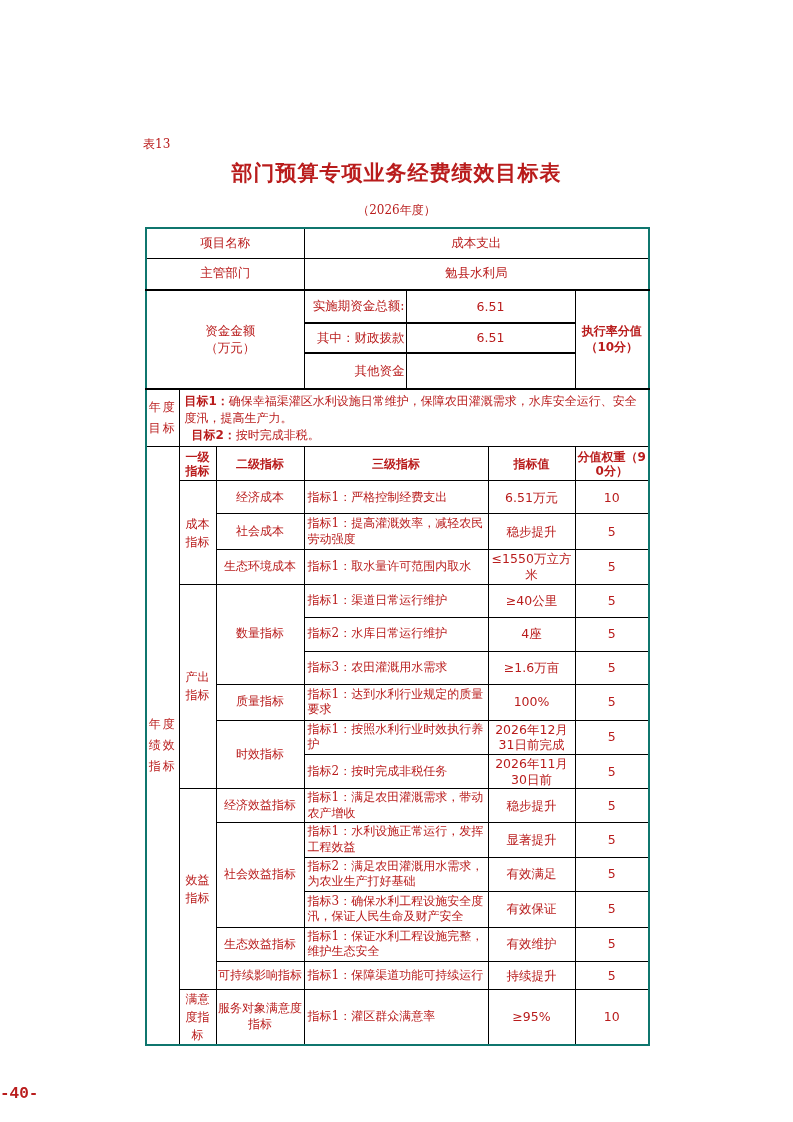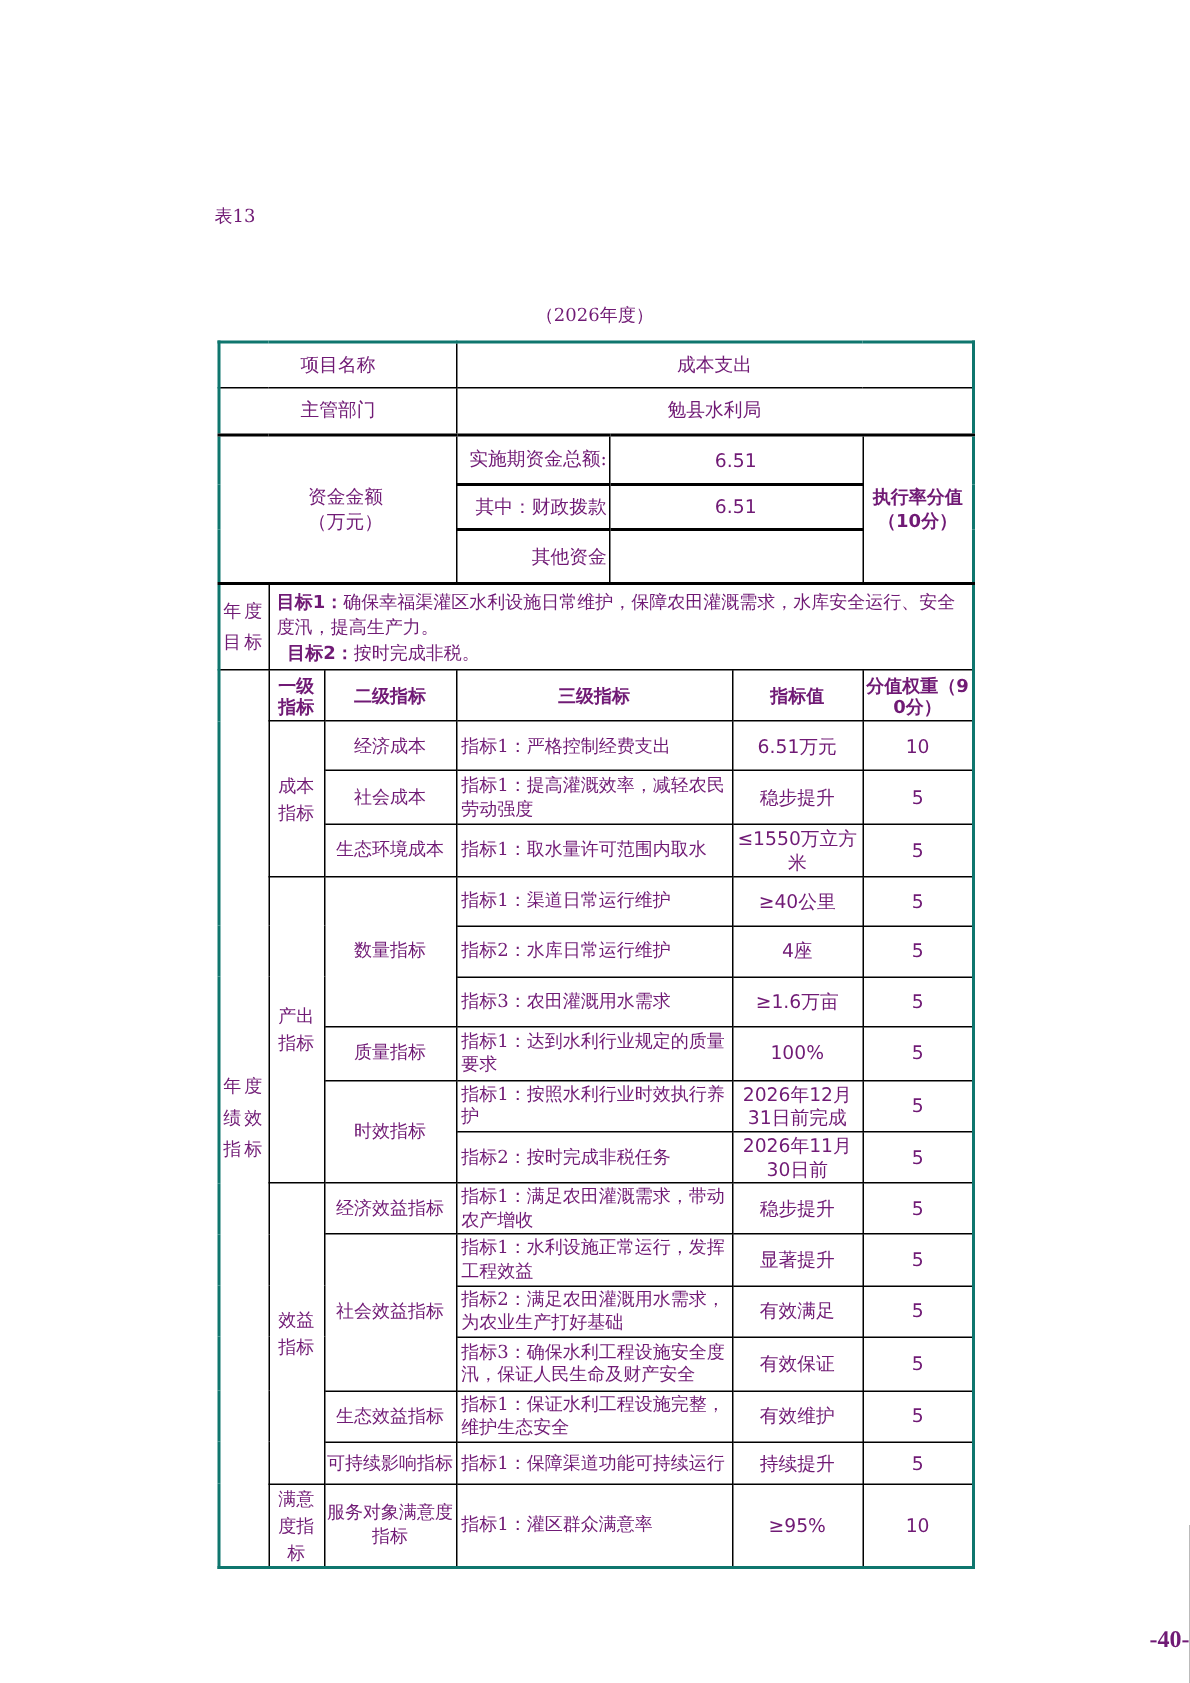--- a/index.html
+++ b/index.html
@@ -1,30 +1,30 @@
 <!DOCTYPE html>
 <html><head>
 <meta charset="utf-8">
 <style>
   html,body { margin:0; padding:0; background:#888; }
   .page {
     position:relative; width:793px; height:1122px; background:#ffffff;
-    font-family:"DejaVu Serif","Liberation Serif",serif; color:#701a75;
+    font-family:"DejaVu Serif","Liberation Serif",serif; color:#b91c1c;
     margin:0 auto; overflow:hidden;
   }
   .doc-label { position:absolute; left:143px; top:136px; font-size:12px; }
   .title {
     position:absolute; left:0; top:159px; width:100%; text-align:center;
     font-size:21px; font-weight:700; letter-spacing:1px;
     font-family:"DejaVu Sans","Liberation Sans",sans-serif;
   }
   .subtitle { position:absolute; left:0; top:202px; width:100%; text-align:center; font-size:12px; }
   .page-number {
-    position:absolute; left:0; top:1085px; width:100%; text-align:right;
-    font-size:16px; font-weight:700; font-family:Liberation Serif, serif;
+    position:absolute; left:0; top:1085px; width:100%; text-align:left;
+    font-size:16px; font-weight:700; font-family:Liberation Mono, monospace;
   }
   table.main {
     position:absolute; left:145px; top:227px; width:503px;
     border-collapse:collapse; table-layout:fixed; border:2px solid #0f766e;
   }
   td, th { border:1px solid #000; padding:1px 2px; font-size:12px; vertical-align:middle; }
   tr.thick > td { border-top-width:2px; }
   th {
     font-family:"DejaVu Sans","Liberation Sans",sans-serif; font-weight:700;
     text-align:center; line-height:1.2; padding:2px 1px; word-break:break-all;
@@ -51,20 +51,21 @@
   .goal-cell { text-align:left; padding:3px 5px; line-height:1.4; }
   .goal-line2 { padding-left:7px; }
   .goal-prefix { font-weight:700; font-family:"DejaVu Sans","Liberation Sans",sans-serif; }
 </style>
 </head>
 <body>
 
 <div class="page">
 
   <div class="doc-label">表13</div>
+  <div class="title">部门预算专项业务经费绩效目标表</div>
   <div class="subtitle">（2026年度）</div>
 
   <table class="main">
     <colgroup>
       <col style="width:33px">
         <col style="width:37px">
         <col style="width:88px">
       <col style="width:102px">
         <col style="width:82px">
         <col style="width:87px">

